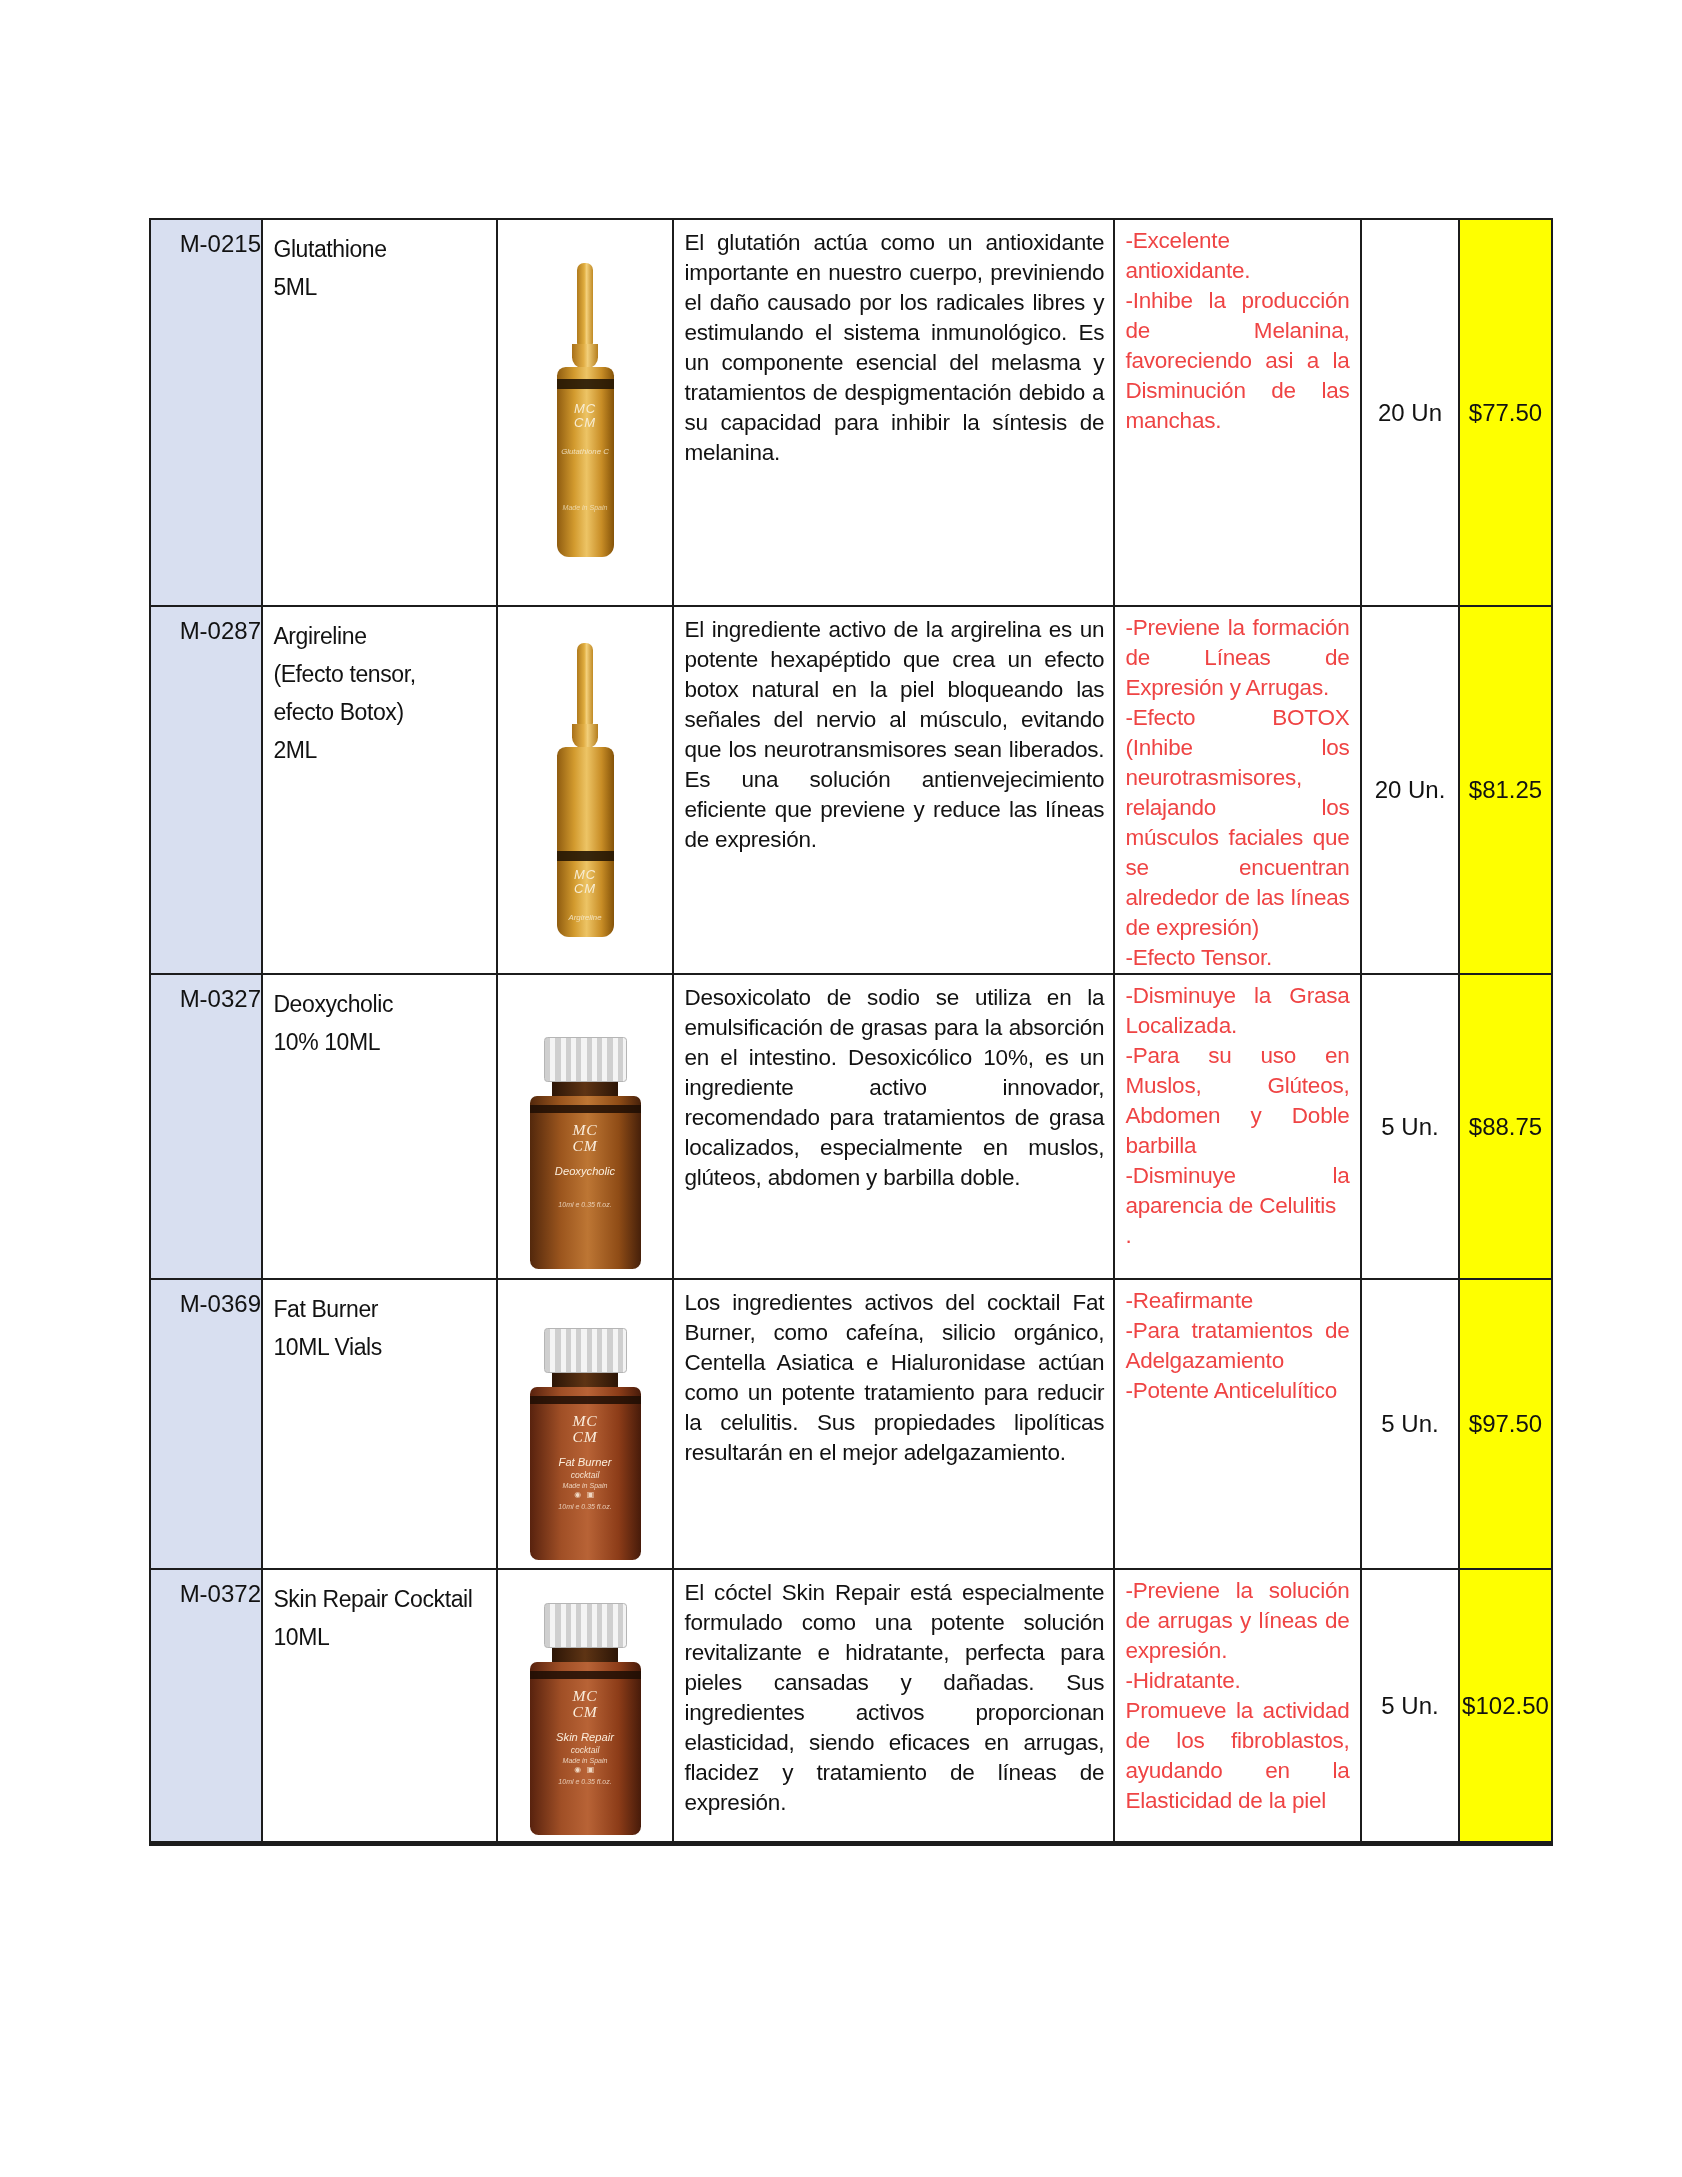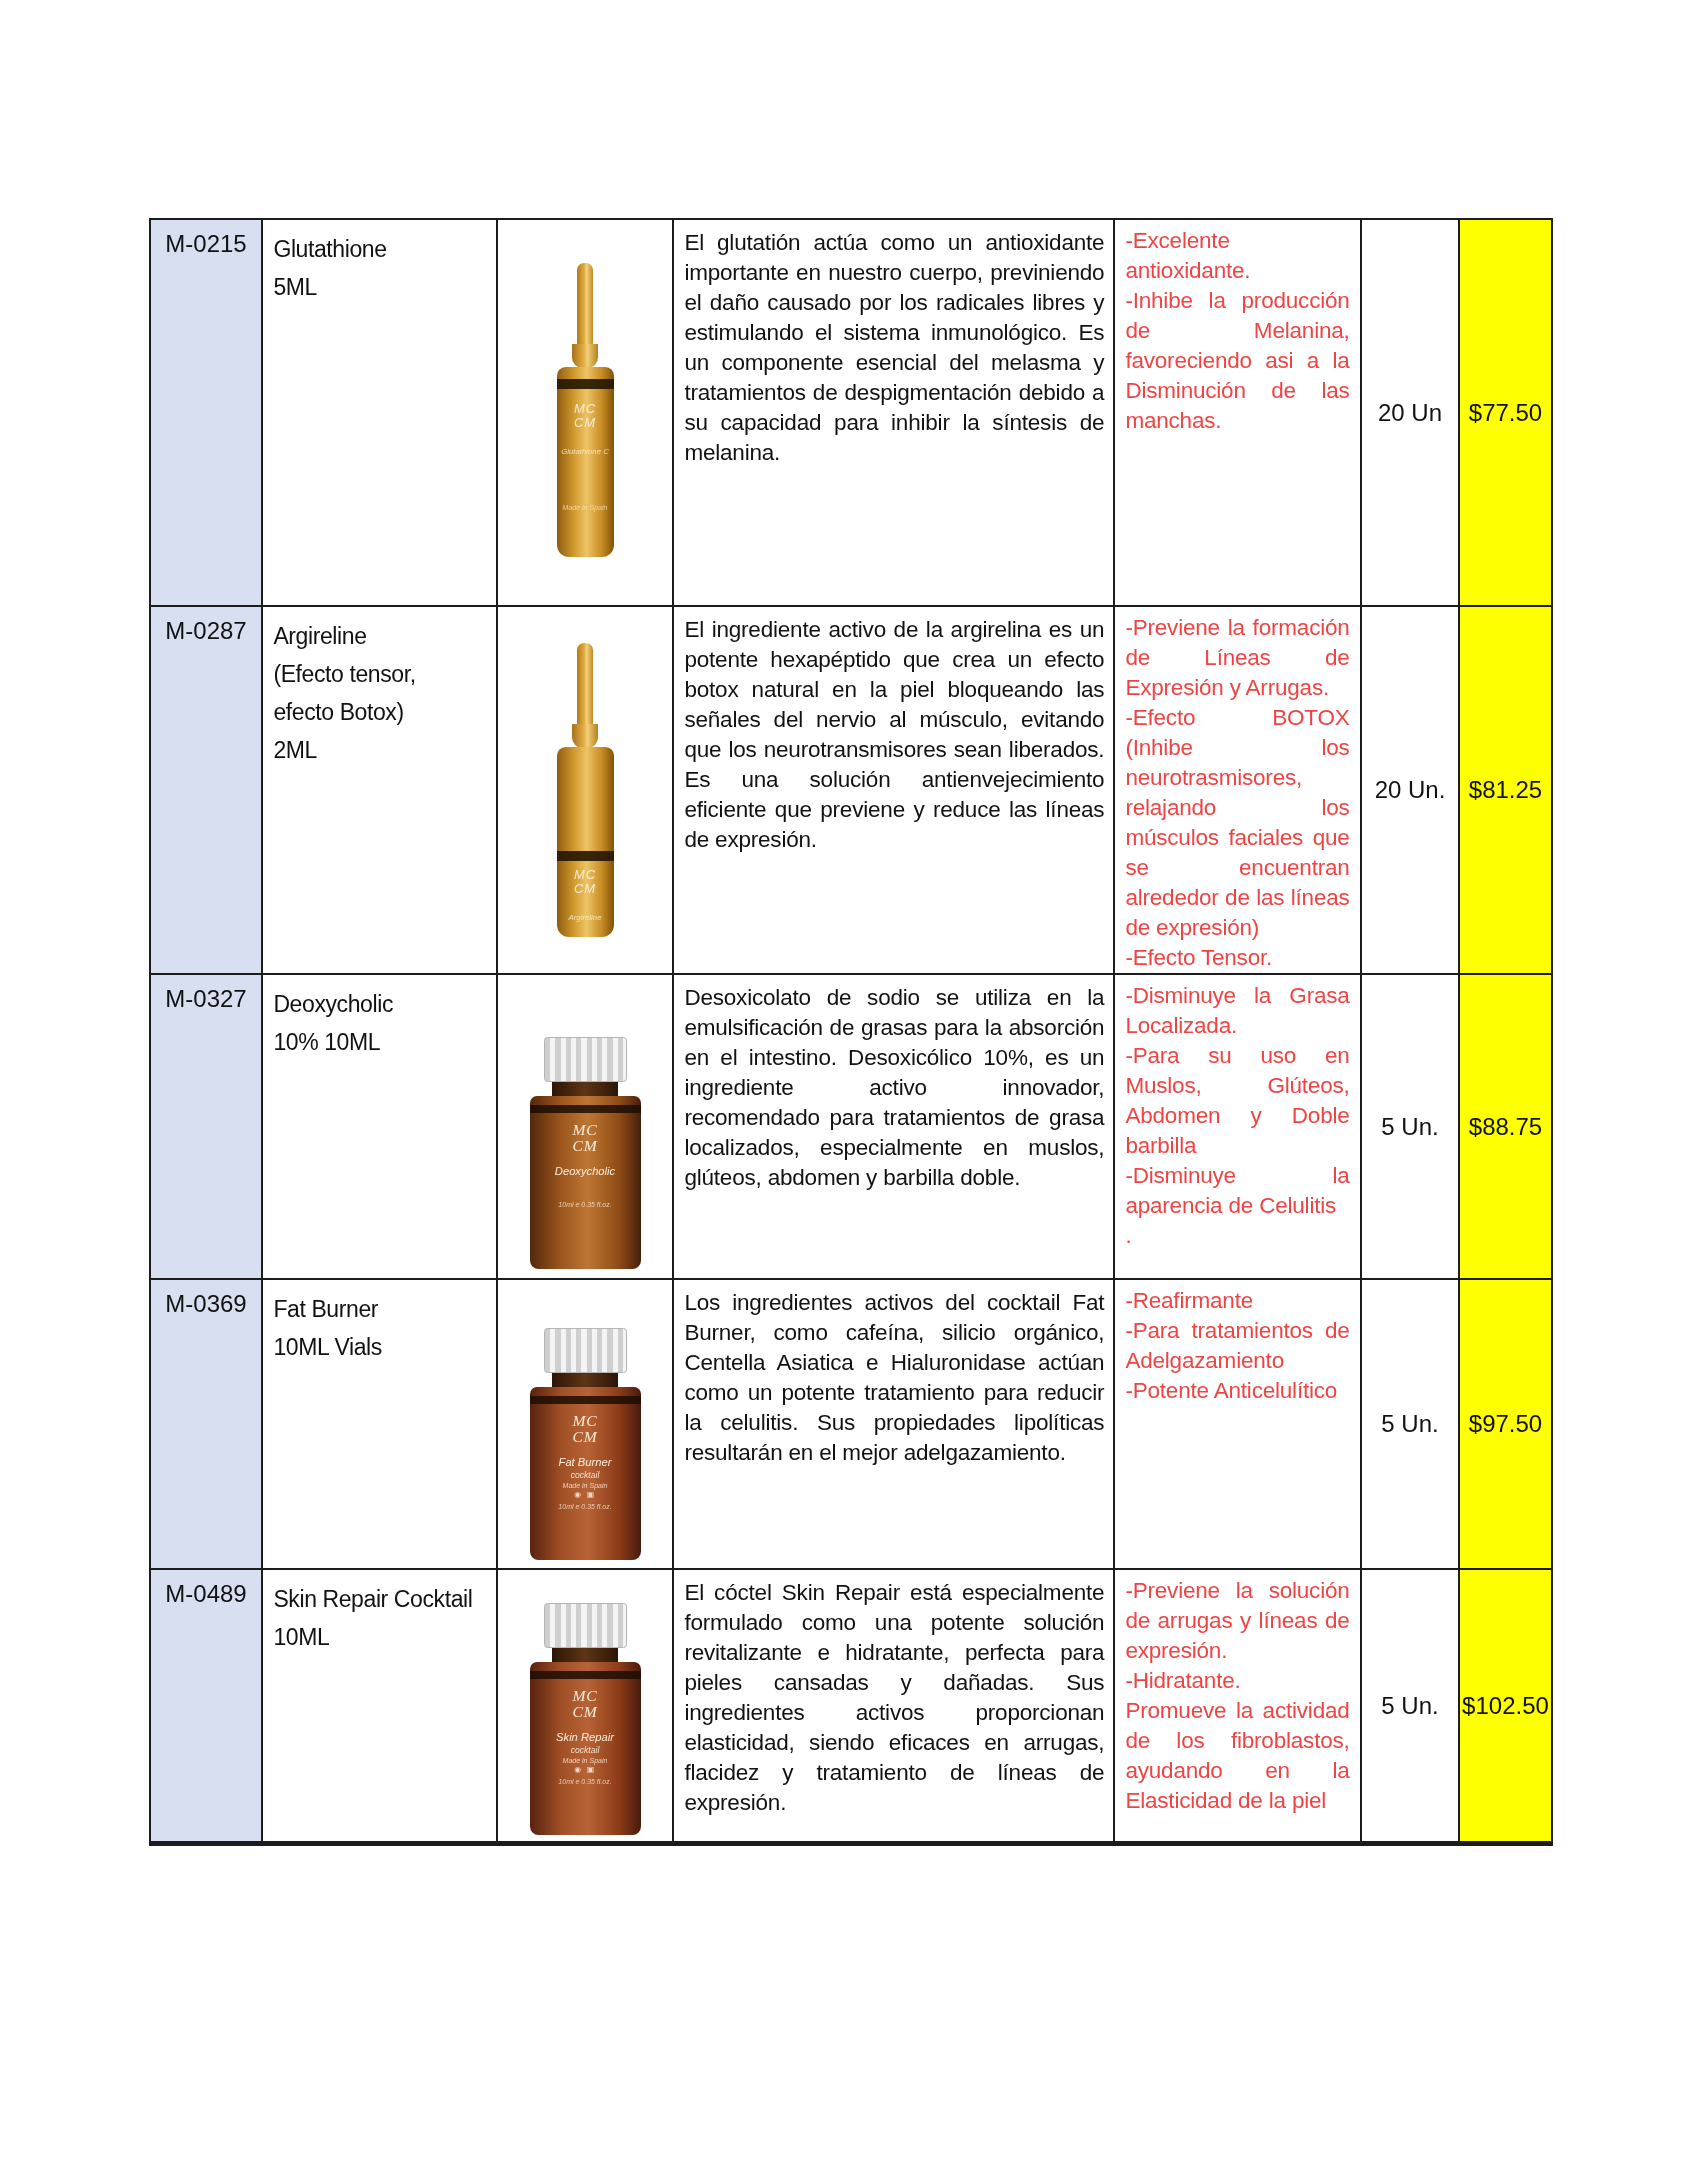--- a/index.html
+++ b/index.html
@@ -17,21 +17,21 @@
     border-bottom-width:5.2px;
   }
   .catalog-table td {
     border:2.6px solid #1c1c1c;
     vertical-align:top;
     overflow:hidden;
     font-size:23px;
   }
   td.cell-code {
     background:#d8dff0;
-    text-align:center;
+    text-align:right;
     padding-top:10.4px;
     font-size:24px;
     margin-top:44px;
   }
   td.cell-name {
     padding:10.4px 7px 0 10.4px;
     white-space:pre-line;
     line-height:38px;
     letter-spacing:-0.4px;
   }
@@ -257,21 +257,21 @@
     </td>
     <td class="cell-desc">Los ingredientes activos del cocktail Fat Burner, como cafeína, silicio orgánico, Centella Asiatica e Hialuronidase actúan como un potente tratamiento para reducir la celulitis. Sus propiedades lipolíticas resultarán en el mejor adelgazamiento.</td>
     <td class="cell-benefits">-Reafirmante
 -Para tratamientos de Adelgazamiento
 -Potente Anticelulítico</td>
     <td class="cell-qty">5 Un.</td>
     <td class="cell-price">$97.50</td>
   </tr>
 
   <tr style="height:266px">
-    <td class="cell-code">M-0489</td>
+    <td class="cell-code">M-0372</td>
     <td class="cell-name">Skin Repair Cocktail
 10ML</td>
     <td class="cell-img pad-vial5">
       <div class="img-wrap vial">
         <div class="vial-cap"></div>
         <div class="vial-neck"></div>
         <div class="vial-body red">
           <div class="vial-shoulder"></div>
           <div class="vial-label">
             <div class="vial-brand">MC

